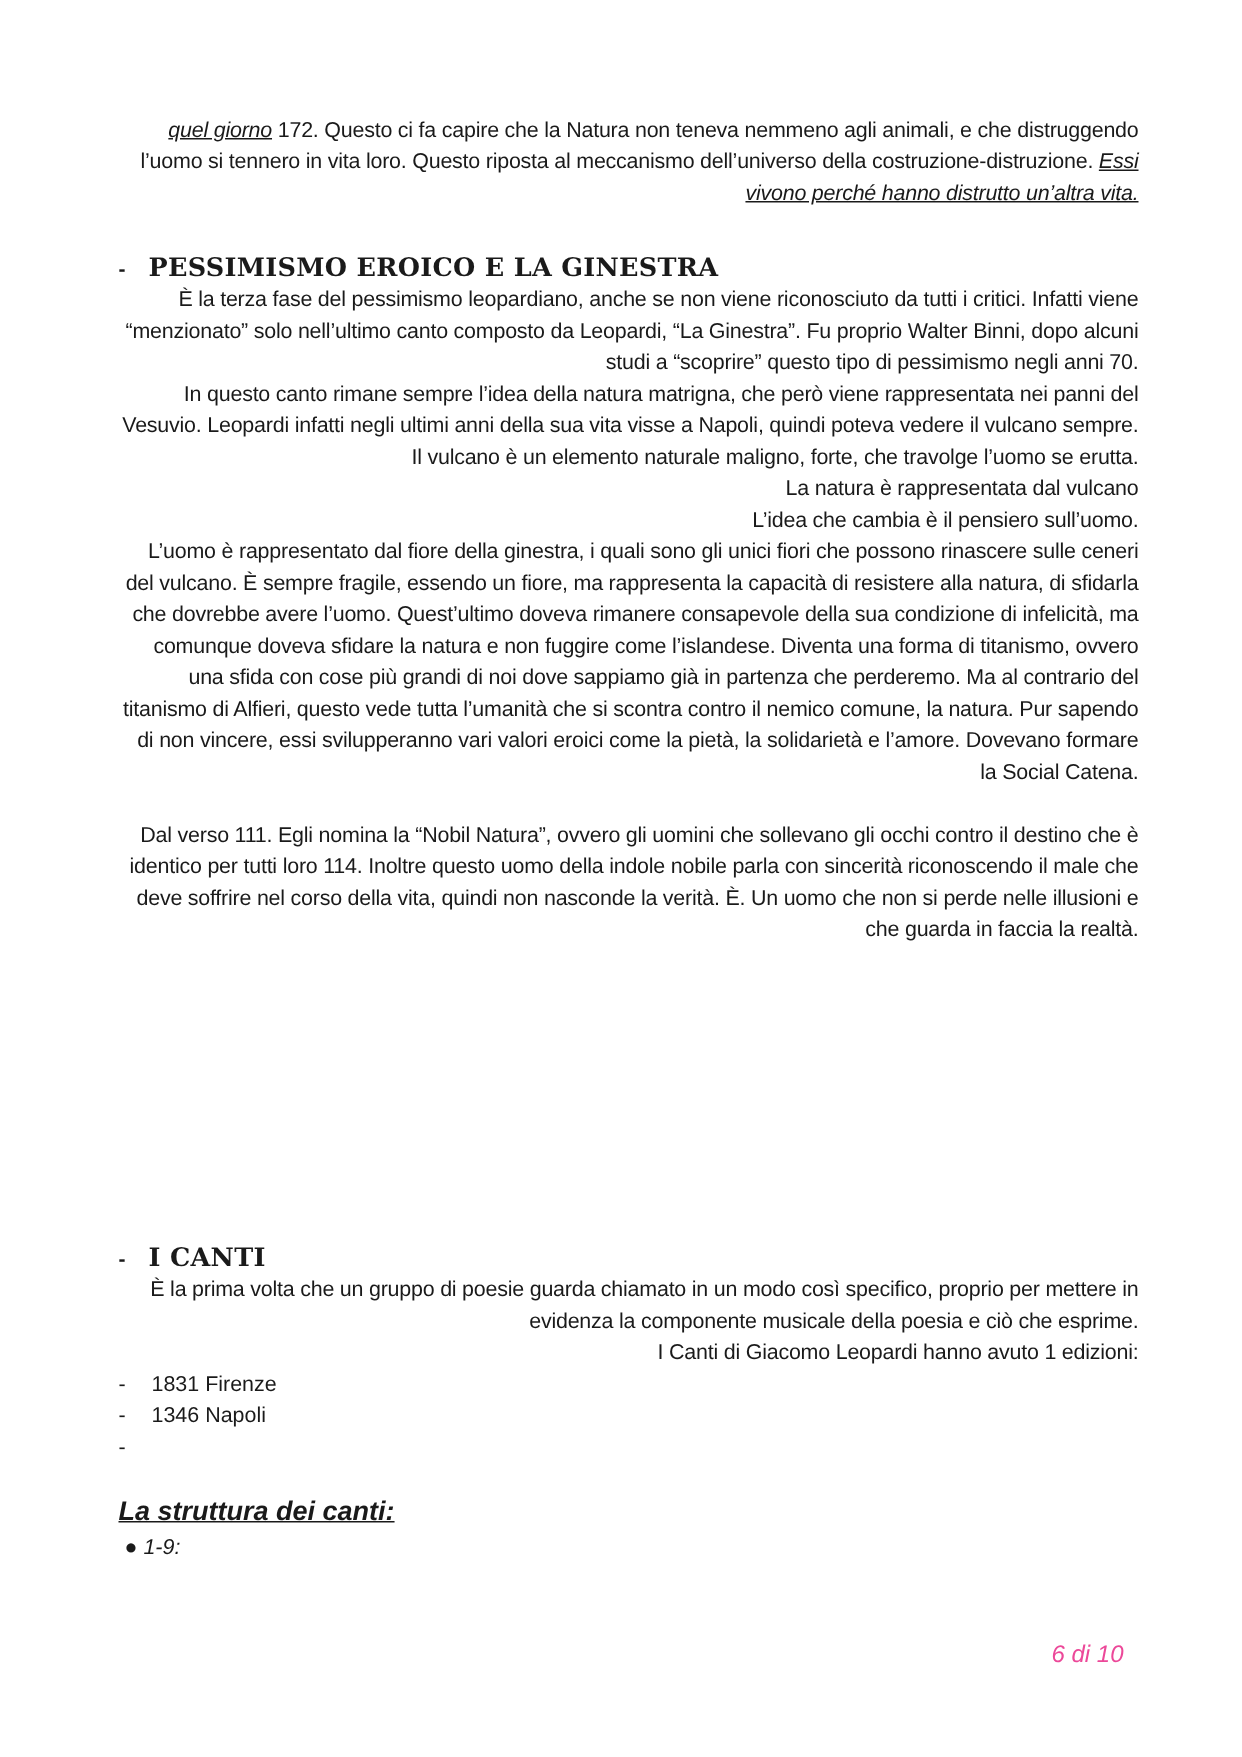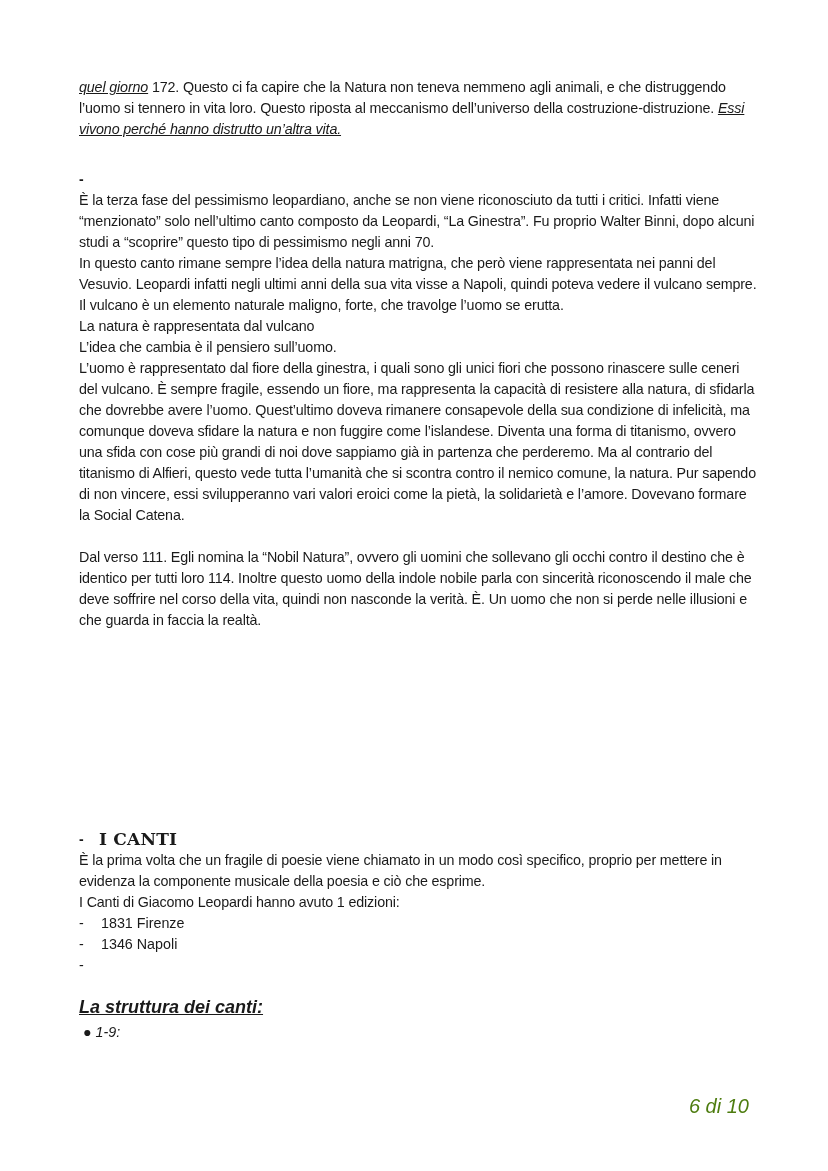--- a/index.html
+++ b/index.html
@@ -1,56 +1,57 @@
 <!DOCTYPE html>
 <html><head>
 <meta charset="utf-8">
 <style>
   html, body { margin:0; padding:0; background:#ffffff; }
   body { width:828px; height:1171px; position:relative; overflow:hidden;
          font-family:"Liberation Sans", sans-serif; color:#1a1a1a; }
   .page { position:absolute; left:79px; top:77px; width:680px; }
-  .p { font-size:14.3px; line-height:21px; margin:0; letter-spacing:-0.15px; }
+  .p { font-size:14.3px; line-height:21px; margin:0; letter-spacing:-0.15px;text-align:right; }
   .u { text-decoration:underline; font-style:italic; }
   .heading { font-family:"DejaVu Serif", serif; font-size:17px; line-height:22px;
              margin:0; display:flex; align-items:center; letter-spacing:0.2px; }
   .heading .dash { width:20px; display:inline-block; font-family:"Liberation Sans", sans-serif; font-size:14px; }
   .list { list-style:none; margin:0; padding:0; }
   .list li { font-size:14.3px; line-height:21px; display:flex; }
   .list li .dash { width:22px; display:inline-block; }
   .struct-title { font-weight:bold; font-style:italic; text-decoration:underline; font-size:18px; line-height:21px; margin:0; }
   .bullet { font-weight:normal; font-style:italic; font-size:14.3px; line-height:21px; margin:4px; }
-  .pagenum { position:absolute; right:79px; top:1095px; font-style:italic; font-size:20px; color:#4d7c0f; }
+  .pagenum { position:absolute; right:79px; top:1095px; font-style:italic; font-size:16px; color:#ec4899; }
 </style>
 </head>
 <body>
 
 <div class="page">
   <p class="p">
     <span class="u">quel giorno</span><span> 172. Questo ci fa capire che la Natura non teneva nemmeno agli animali, e che distruggendo l’uomo si tennero in vita loro. Questo riposta al meccanismo dell’universo della costruzione-distruzione. </span><span class="u">Essi vivono perché hanno distrutto un’altra vita.</span>
   </p>
 
   <div style="height:28px"></div>
   <h2 class="heading">
     <span class="dash">-</span>
+    <span>PESSIMISMO EROICO E LA GINESTRA</span>
   </h2>
   <p class="p">È la terza fase del pessimismo leopardiano, anche se non viene riconosciuto da tutti i critici. Infatti viene “menzionato” solo nell’ultimo canto composto da Leopardi, “La Ginestra”. Fu proprio Walter Binni, dopo alcuni studi a “scoprire” questo tipo di pessimismo negli anni 70.</p>
   <p class="p">In questo canto rimane sempre l’idea della natura matrigna, che però viene rappresentata nei panni del Vesuvio. Leopardi infatti negli ultimi anni della sua vita visse a Napoli, quindi poteva vedere il vulcano sempre. Il vulcano è un elemento naturale maligno, forte, che travolge l’uomo se erutta.</p>
   <p class="p">La natura è rappresentata dal vulcano</p>
   <p class="p">L’idea che cambia è il pensiero sull’uomo.</p>
   <p class="p">L’uomo è rappresentato dal fiore della ginestra, i quali sono gli unici fiori che possono rinascere sulle ceneri del vulcano. È sempre fragile, essendo un fiore, ma rappresenta la capacità di resistere alla natura, di sfidarla che dovrebbe avere l’uomo. Quest’ultimo doveva rimanere consapevole della sua condizione di infelicità, ma comunque doveva sfidare la natura e non fuggire come l’islandese. Diventa una forma di titanismo, ovvero una sfida con cose più grandi di noi dove sappiamo già in partenza che perderemo. Ma al contrario del titanismo di Alfieri, questo vede tutta l’umanità che si scontra contro il nemico comune, la natura. Pur sapendo di non vincere, essi svilupperanno vari valori eroici come la pietà, la solidarietà e l’amore. Dovevano formare la Social Catena.</p>
   <div style="height:21px"></div>
   <p class="p">Dal verso 111. Egli nomina la “Nobil Natura”, ovvero gli uomini che sollevano gli occhi contro il destino che è identico per tutti loro 114. Inoltre questo uomo della indole nobile parla con sincerità riconoscendo il male che deve soffrire nel corso della vita, quindi non nasconde la verità. È. Un uomo che non si perde nelle illusioni e che guarda in faccia la realtà.</p>
 
   <div style="height:197px"></div>
   <h2 class="heading">
     <span class="dash">-</span>
     <span>I CANTI</span>
   </h2>
-  <p class="p">È la prima volta che un fragile di poesie viene chiamato in un modo così specifico, proprio per mettere in evidenza la componente musicale della poesia e ciò che esprime.</p>
+  <p class="p">È la prima volta che un gruppo di poesie guarda chiamato in un modo così specifico, proprio per mettere in evidenza la componente musicale della poesia e ciò che esprime.</p>
   <p class="p">I Canti di Giacomo Leopardi hanno avuto 1 edizioni:</p>
   <ul class="list">
     <li>
         <span class="dash">-</span>
         <span>1831 Firenze</span>
       </li>
     <li>
         <span class="dash">-</span>
         <span>1346 Napoli</span>
       </li>

